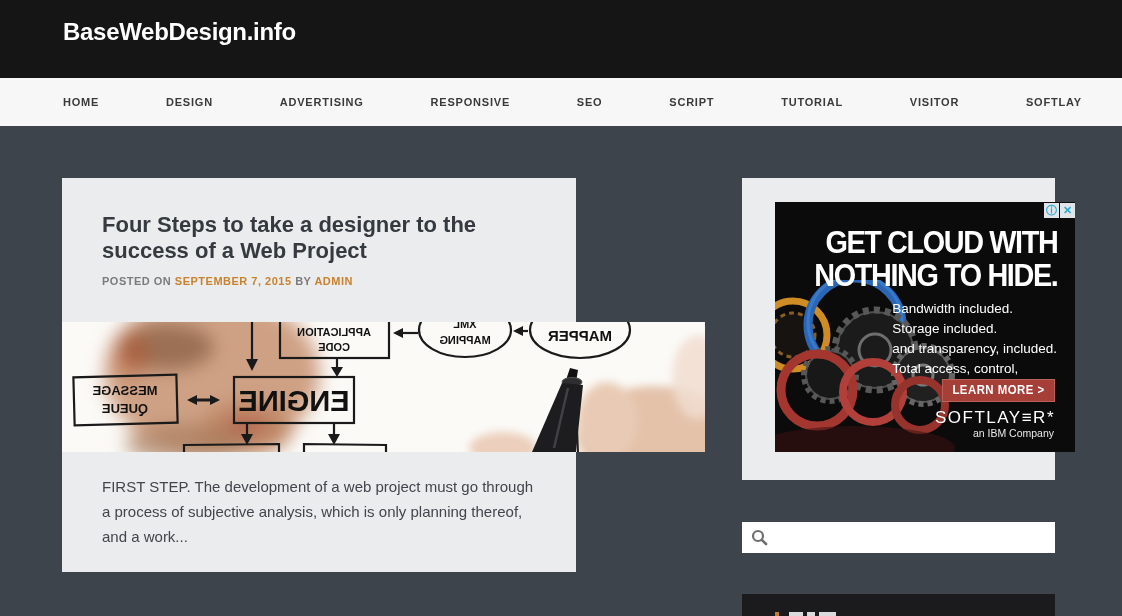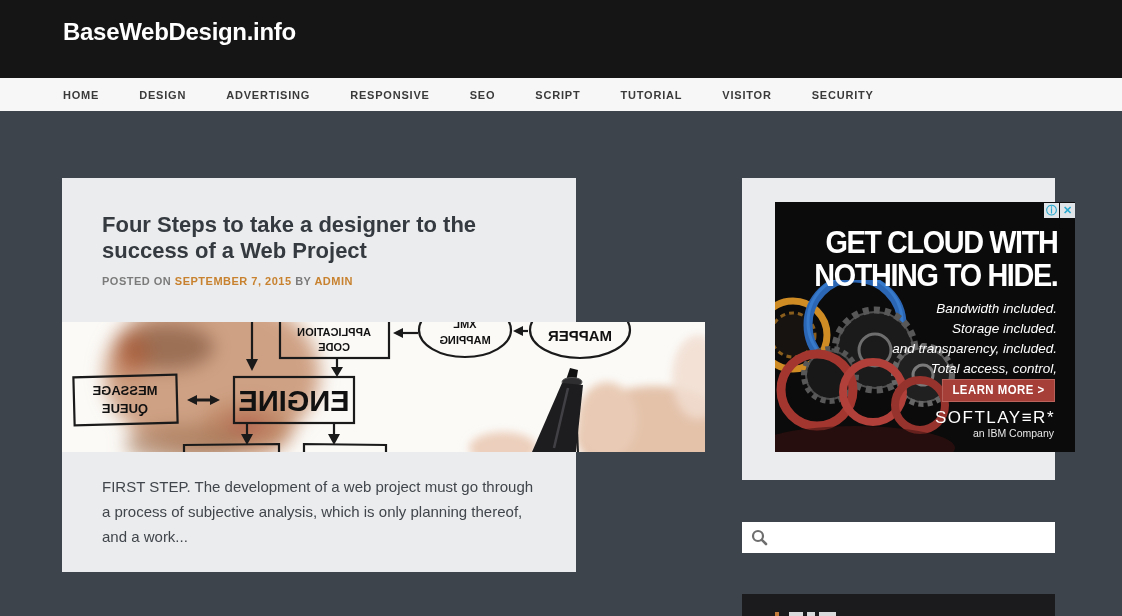--- a/index.html
+++ b/index.html
@@ -5,21 +5,21 @@
   * { margin:0; padding:0; box-sizing:border-box; }
   html,body { background:#3e444c; }
   body { font-family:"Liberation Sans", sans-serif; }
   .page { position:relative; width:1122px; height:616px; overflow:hidden; background:#3e444c; }
 
   
   .site-header { position:absolute; left:0; top:0; width:1122px; height:78px; background:#151515; }
   .site-title { position:absolute; left:63px; top:18px; color:#ffffff; font-size:24px; font-weight:700; letter-spacing:-0.3px; cursor:pointer; }
 
   
-  .main-nav { position:absolute; left:0; top:78px; width:1122px; height:33px; background:#f7f7f7; display:flex; align-items:center; padding-left:63px; }
+  .main-nav { position:absolute; left:0; top:78px; width:1122px; height:48px; background:#f7f7f7; display:flex; align-items:center; padding-left:63px;justify-content:space-between; }
   .main-nav .nav-item { list-style:none; margin-right:40px; font-size:11px; font-weight:700; letter-spacing:0.8px; color:#3a3a3a; cursor:pointer; }
 
   
   .post-card { position:absolute; left:62px; top:178px; width:514px; height:438px; }
   .post-header { background:#ebeced; height:144px; padding:34px 40px 0 40px; }
   .post-title { font-size:22px; line-height:26px; font-weight:700; color:#343a40; max-width:528px; cursor:pointer; }
   .post-meta { margin-top:11px; font-size:11px; font-weight:700; letter-spacing:0.5px; color:#7b7b7b; }
   .post-meta .meta-link { color:#c8822f; cursor:pointer; }
   .featured-image { display:block; width:643px; height:130px; background:#fbfaf8; cursor:pointer; }
   .post-excerpt { background:#ebeced; height:120px; padding:22px 40px 0 40px; }
@@ -28,21 +28,21 @@
   .post-footer .tag-icon { margin-right:10px; display:inline-flex; }
   .post-footer .tags-text { font-size:13px; font-weight:700; letter-spacing:0.3px; cursor:pointer; }
   .post-footer .edit-link { font-size:13px; font-weight:700; margin-left:31px; cursor:pointer; }
 
   
   .widget-ad { position:absolute; left:742px; top:178px; width:313px; height:302px; background:#ebeced; }
   .ad-box { position:absolute; left:33px; top:24px; width:300px; height:250px; background:#0b0b0b; overflow:hidden; }
   .adchoices { position:absolute; top:1px; right:0; display:flex; }
   .adchoice-btn { width:15px; height:15px; background:#dfe5e8; color:#2aa9cf; font-size:11px; line-height:15px; text-align:center; font-weight:700; cursor:pointer; margin-left:1px; }
   .ad-headline { position:absolute; top:24px; right:18px; text-align:right; color:#ffffff; font-size:31px; line-height:33px; font-weight:700; letter-spacing:-1.5px; transform:scaleX(0.93); transform-origin:right center; white-space:nowrap; }
-  .ad-features { position:absolute; top:97px; right:18px; text-align:right; color:#ffffff; font-size:13.5px; line-height:20px;font-style:italic; }
+  .ad-features { position:absolute; top:97px; right:18px; text-align:left; color:#ffffff; font-size:13.5px; line-height:20px; }
   .ad-cta { position:absolute; top:177px; right:20px; background:#a73f39; border:1px solid #b9635c; color:#ffffff; font-size:12px; font-weight:700; letter-spacing:0.5px; padding:3px 10px 4px 10px; font-family:"Liberation Sans",sans-serif; cursor:pointer; transform:scaleX(0.95); transform-origin:right center; white-space:nowrap; }
   .ad-brand { position:absolute; top:206px; right:20px; color:#ffffff; font-size:17px; font-weight:400; letter-spacing:1.5px; white-space:nowrap; }
   .ad-brand-note { position:absolute; top:225px; right:21px; color:#e8e8e8; font-size:10.5px;text-align:right; }
   .ad-gears { position:absolute; left:0; top:78px; }
 
   .widget-search { position:absolute; left:742px; top:522px; width:313px; height:31px; background:#ffffff; display:flex; align-items:center; padding-left:9px; }
   .widget-search input { border:none; outline:none; background:transparent; flex:1; height:100%; font-size:13px; color:#333; padding-left:6px; font-family:"Liberation Sans",sans-serif; }
 
   .widget-dark { position:absolute; left:742px; top:594px; width:313px; height:22px; background:#1b1b1e; overflow:hidden; }
   .sliver { position:absolute; top:18px; height:4px; background:#d8dadc; }
@@ -62,21 +62,21 @@
 
   <nav class="main-nav">
     <li class="nav-item">HOME</li>
     <li class="nav-item">DESIGN</li>
     <li class="nav-item">ADVERTISING</li>
     <li class="nav-item">RESPONSIVE</li>
     <li class="nav-item">SEO</li>
     <li class="nav-item">SCRIPT</li>
     <li class="nav-item">TUTORIAL</li>
     <li class="nav-item">VISITOR</li>
-    <li class="nav-item">SECURITY</li>
+    <li class="nav-item">SOFTLAY</li>
   </nav>
 
   <article class="post-card">
     <div class="post-header">
       <h2 class="post-title">Four Steps to take a designer to the success of a Web Project</h2>
       <div class="post-meta">
         <span>POSTED ON</span>
         <span class="meta-link">SEPTEMBER 7, 2015</span>
         <span>BY</span>
         <span class="meta-link">ADMIN</span>

